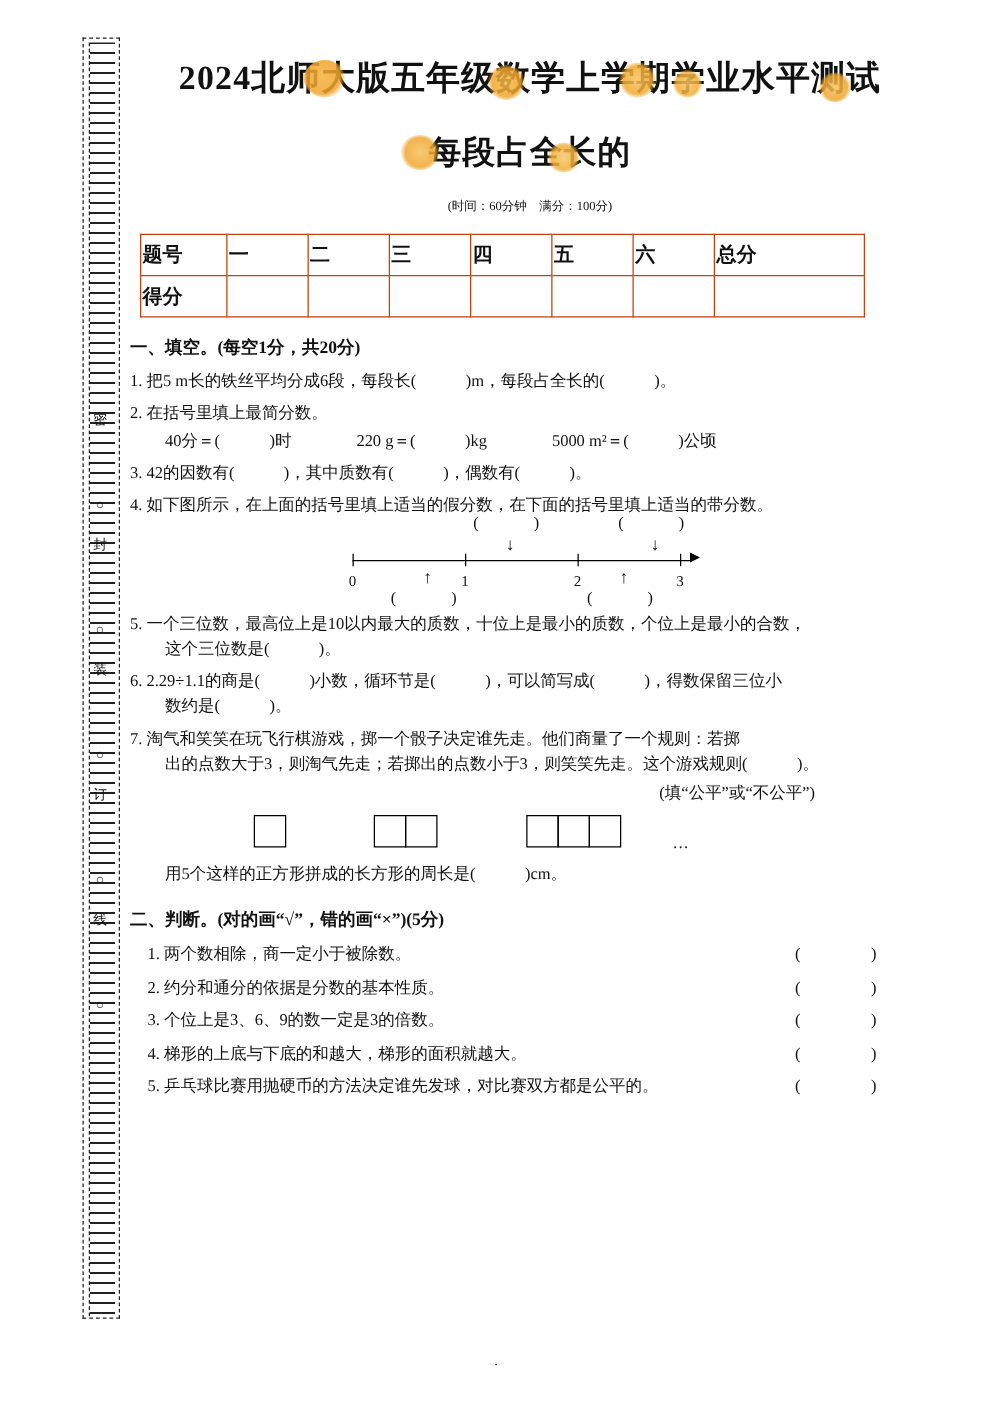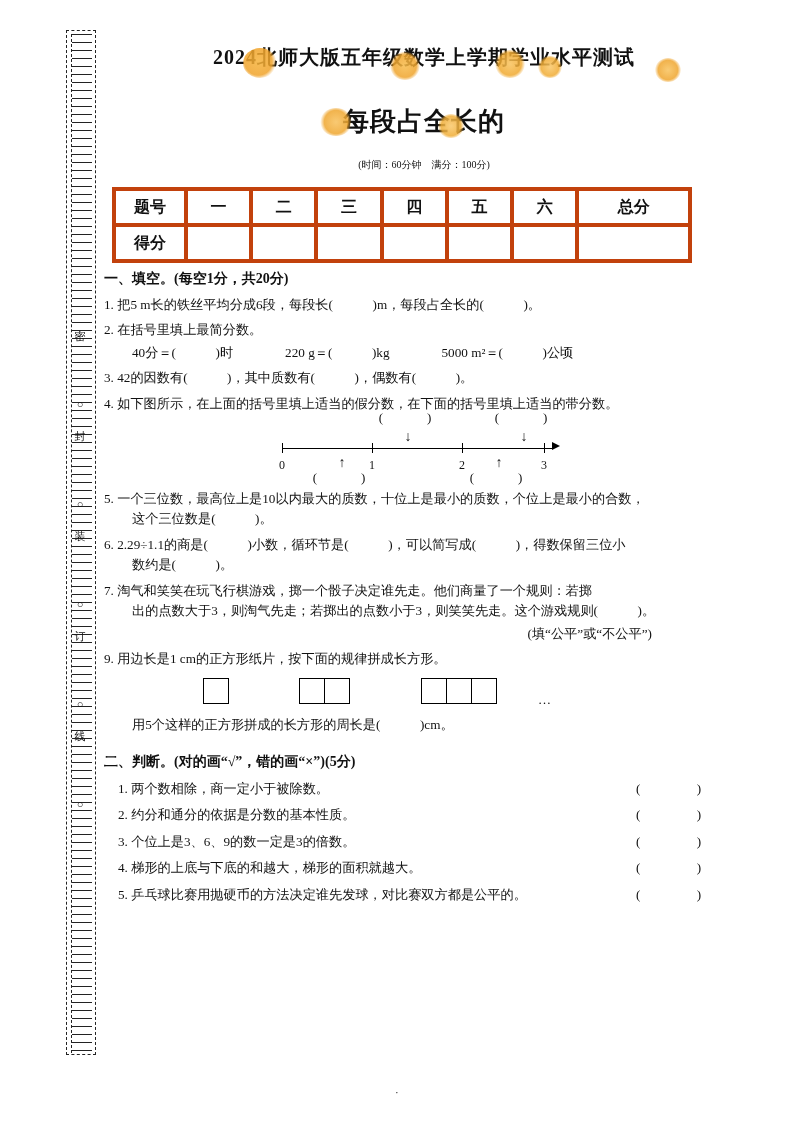--- a/index.html
+++ b/index.html
@@ -64,21 +64,21 @@
     font-family: "Liberation Sans", sans-serif;
   }
 
   
   .title1 {
     position: absolute;
     left: 104px;
     top: 44px;
     width: 640px;
     text-align: center;
-    font-size: 20px;
+    font-size: 27px;
     font-weight: bold;
     letter-spacing: 1px;
     font-family: "Liberation Serif", serif;
   }
   .title2 {
     position: absolute;
     left: 104px;
     top: 104px;
     width: 640px;
     text-align: center;
@@ -106,23 +106,23 @@
   
   .score-table {
     position: absolute;
     left: 112px;
     top: 187px;
     width: 580px;
     border-collapse: collapse;
     font-size: 16px;
   }
   .score-table td {
-    border: 4px solid #c2410c;
+    border: 1px solid #c2410c;
     height: 30px;
-    text-align: center;
+    text-align: left;
     vertical-align: middle;
     font-weight: bold;
   }
   .score-table td.lbl { width: 66px; }
 
   
   .content {
     position: absolute;
     left: 104px;
     top: 262px;
@@ -373,21 +373,20 @@
       <span class="sub">数约是(　　　)。</span>
     </div>
 
     <div class="q">
       <span>7. 淘气和笑笑在玩飞行棋游戏，掷一个骰子决定谁先走。他们商量了一个规则：若掷</span>
       <span class="sub">出的点数大于3，则淘气先走；若掷出的点数小于3，则笑笑先走。这个游戏规则(　　　)。</span>
     </div>
     <div class="right-note">(填“公平”或“不公平”)</div>
 
 
-    <div class="q">9. 用边长是1 cm的正方形纸片，按下面的规律拼成长方形。</div>
 
     <div class="squares">
       <div class="sq-group" style="left:100px;">
         <div class="sq"></div>
       </div>
       <div class="sq-group" style="left:196px;">
         <div class="sq"></div>
         <div class="sq"></div>
       </div>
       <div class="sq-group" style="left:318px;">

